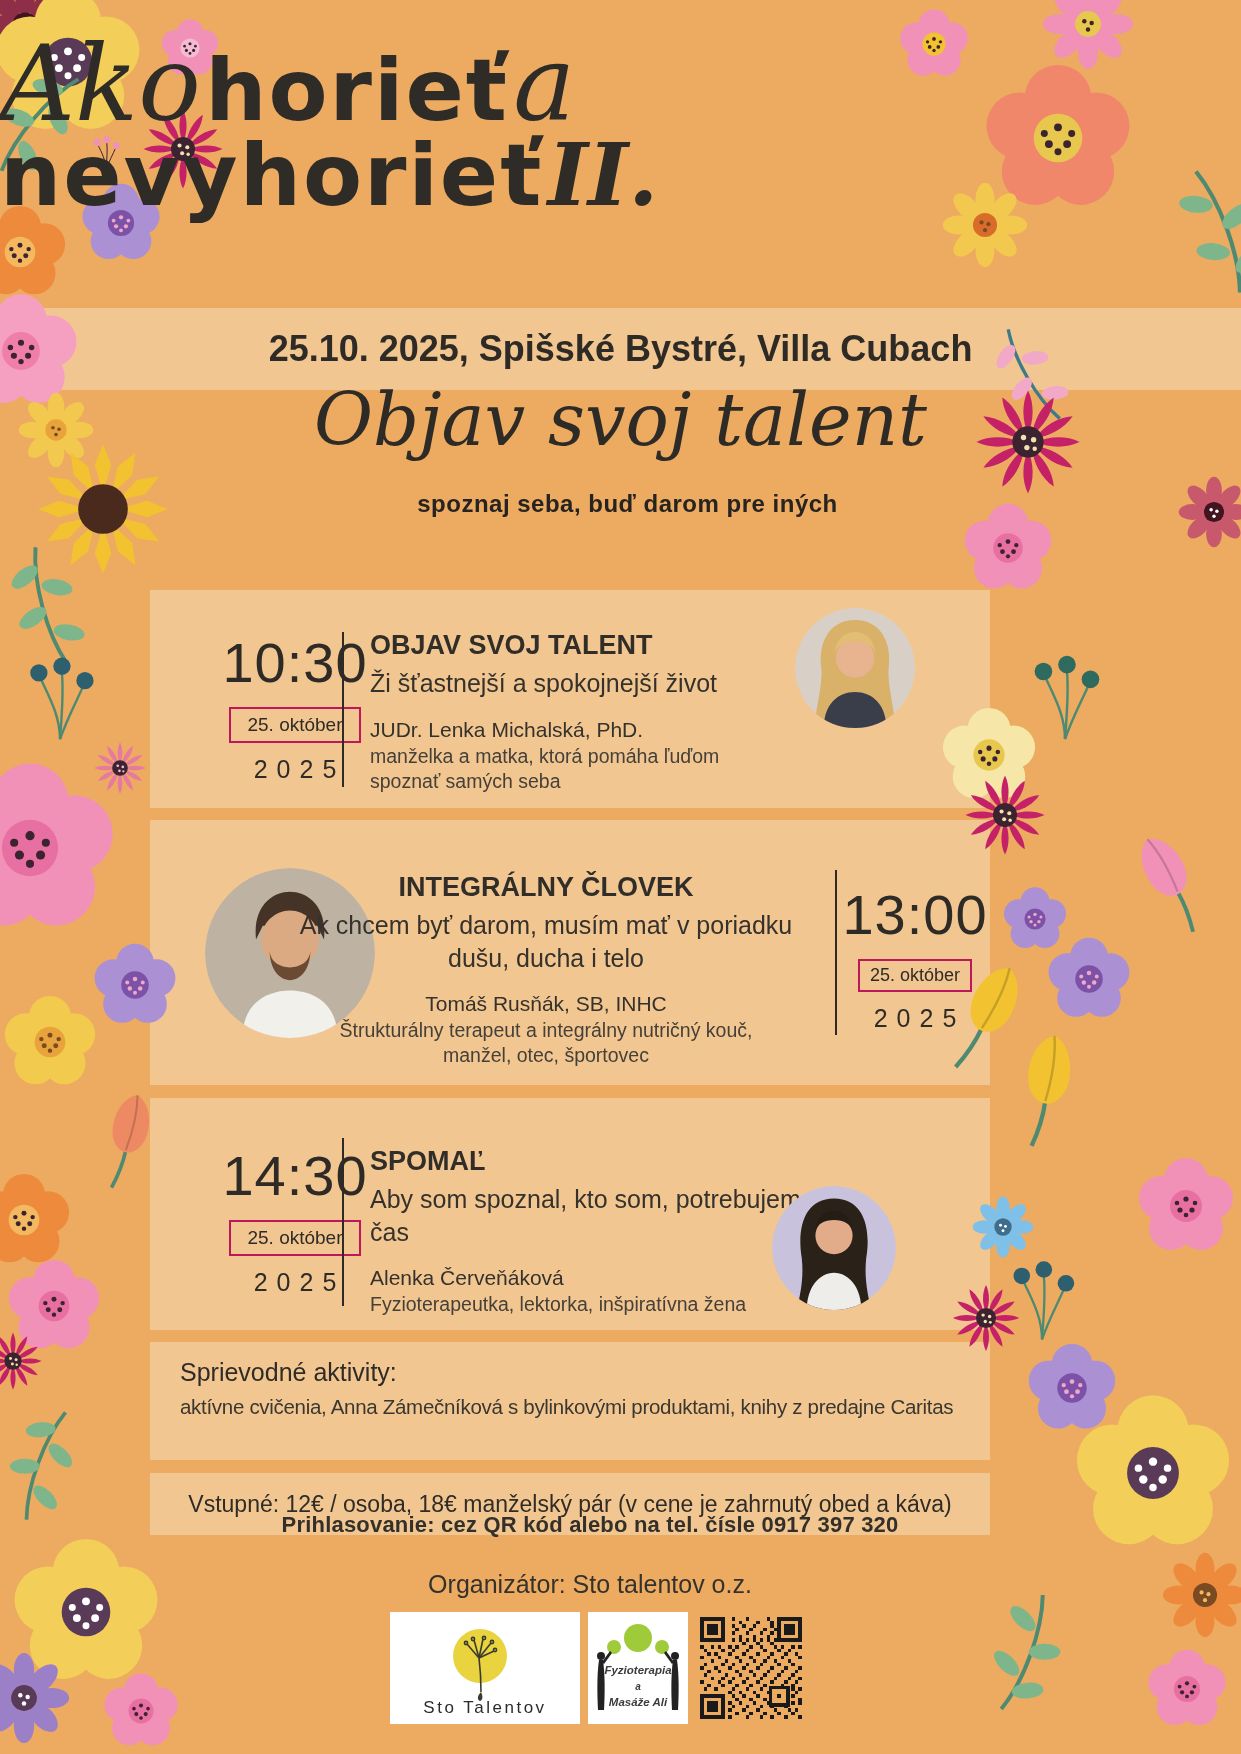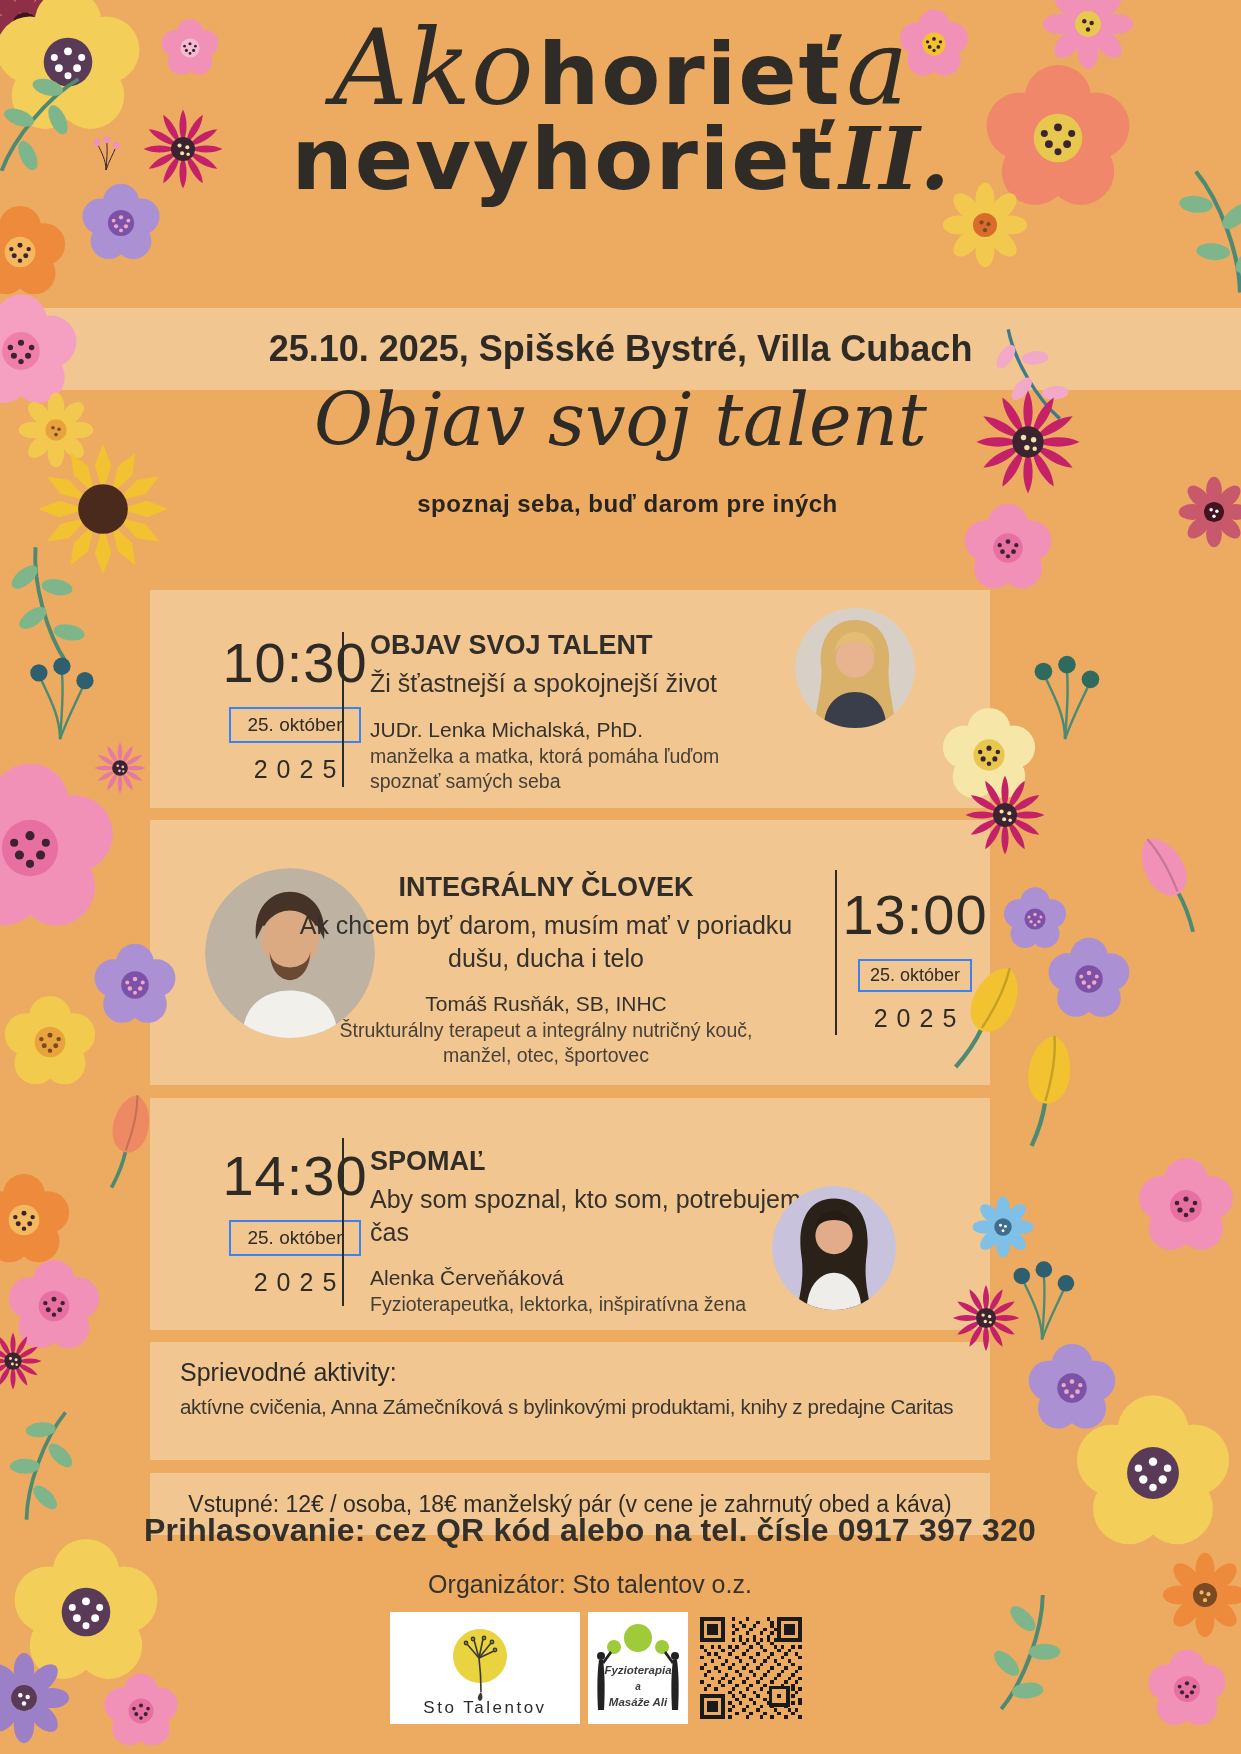--- a/index.html
+++ b/index.html
@@ -6,60 +6,60 @@
   .poster{position:relative;width:1241px;height:1754px;margin:0 auto;background:#ECAB61;
           overflow:hidden;font-family:"Liberation Sans",sans-serif;color:#2F2C28;}
   
   .band{position:absolute;left:0;top:308px;width:100%;height:82px;background:#F2C690;z-index:1;}
   .panel{position:absolute;left:150px;width:840px;background:#F2C690;z-index:2;margin-top:40px;}
   .flowers{position:absolute;inset:0;z-index:3;pointer-events:none;}
   .textlayer{position:absolute;inset:0;z-index:4;pointer-events:none;}
   .fl{position:absolute;overflow:visible;}
 
   
-  .title{position:absolute;top:16px;left:0;width:100%;text-align:center;line-height:1.0;}
+  .title{position:absolute;top:32px;left:0;width:100%;line-height:1.0;}
   .script{font-family:"DejaVu Serif",serif;font-style:italic;font-weight:400;font-size:104px;}
   .chunk{font-family:"DejaVu Sans",sans-serif;font-weight:700;font-size:86px;letter-spacing:2px;}
   .numeral{font-family:"DejaVu Serif",serif;font-style:italic;font-weight:700;font-size:86px;}
   .t2{margin-top:-4px;}
   .dateloc{position:absolute;top:308px;left:0;width:100%;height:82px;line-height:82px;
            text-align:center;font-weight:700;font-size:36px;color:#2E2B27;}
   .motto{position:absolute;top:378px;left:0;width:100%;text-align:center;
          font-family:"DejaVu Serif",serif;font-style:italic;font-size:72px;color:#2E2B27;}
   .mottosub{position:absolute;top:490px;left:0;width:100%;text-align:center;
             font-weight:700;font-size:24px;letter-spacing:0.5px;color:#262320;margin-left:7px;}
 
   
   .p1{top:550px;height:218px;}
   .p2{top:780px;height:265px;}
   .p3{top:1058px;height:232px;}
   .timecol{position:absolute;width:210px;text-align:center;}
   .time{font-size:56px;letter-spacing:1px;color:#2E2B27;}
-  .datebox{display:inline-block;border:2px solid #3b82f6;padding:5px 16px;font-size:19px;margin-top:12px;}
+  .datebox{display:inline-block;border:2px solid #be185d;padding:5px 16px;font-size:19px;margin-top:12px;}
   .year{font-size:25px;letter-spacing:9px;margin-top:12px;padding-left:9px;}
   .vdiv{position:absolute;width:2px;background:#2E2B27;}
   .sch-title{font-weight:700;font-size:27px;color:#312E2A;margin:0 0 6px 0;}
   .quote{font-size:25px;color:#35322D;margin:0;line-height:1.3;}
   .speaker{font-size:21px;color:#35322D;margin:18px 0 2px 0;}
   .desc{font-size:19.5px;color:#45403A;margin:0;line-height:1.3;}
   .content{position:absolute;}
   .photo{position:absolute;border-radius:50%;overflow:hidden;}
   .photo svg{display:block;width:100%;height:100%;}
 
   
   .pact{top:1302px;height:118px;}
   .pact .inner{padding:16px 0 0 30px;}
   .act-h{font-size:25px;margin:0;color:#2F2C28;}
   .act-l1{font-size:24px;letter-spacing:-0.5px;margin:8px 0 0 0;white-space:nowrap;}
   .act-l2{font-size:20.5px;letter-spacing:-0.3px;margin:8px 0 0 0;white-space:nowrap;color:#3A3731;}
   .pprice{top:1433px;height:62px;}
   .price-line{font-size:23px;text-align:center;line-height:62px;margin:0;white-space:nowrap;}
 
   .registration{position:absolute;top:1512px;left:0;width:1180px;text-align:center;
-                font-size:32px;font-weight:700;letter-spacing:0.2px;color:#33302B;}
+                font-size:22px;font-weight:700;letter-spacing:0.2px;color:#33302B;}
   .organizer{position:absolute;top:1570px;left:0;width:1180px;text-align:center;font-size:25px;color:#35322D;}
 
   
   .logos{position:absolute;top:1612px;left:0;width:100%;z-index:4;}
   .logocard{position:absolute;background:#fff;}
   .card1{left:390px;top:0;width:190px;height:112px;}
   .card2{left:588px;top:0;width:100px;height:112px;}
   .qr{position:absolute;left:700px;top:2px;width:102px;height:108px;}
 </style>
 </head>

